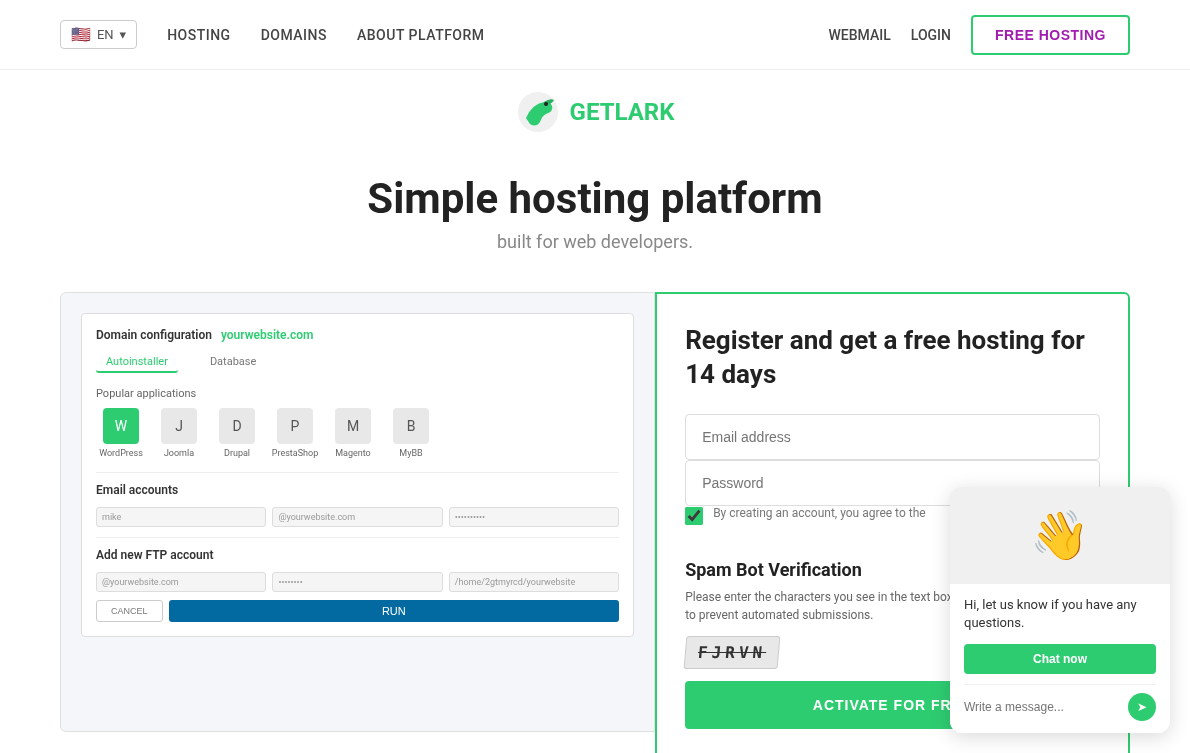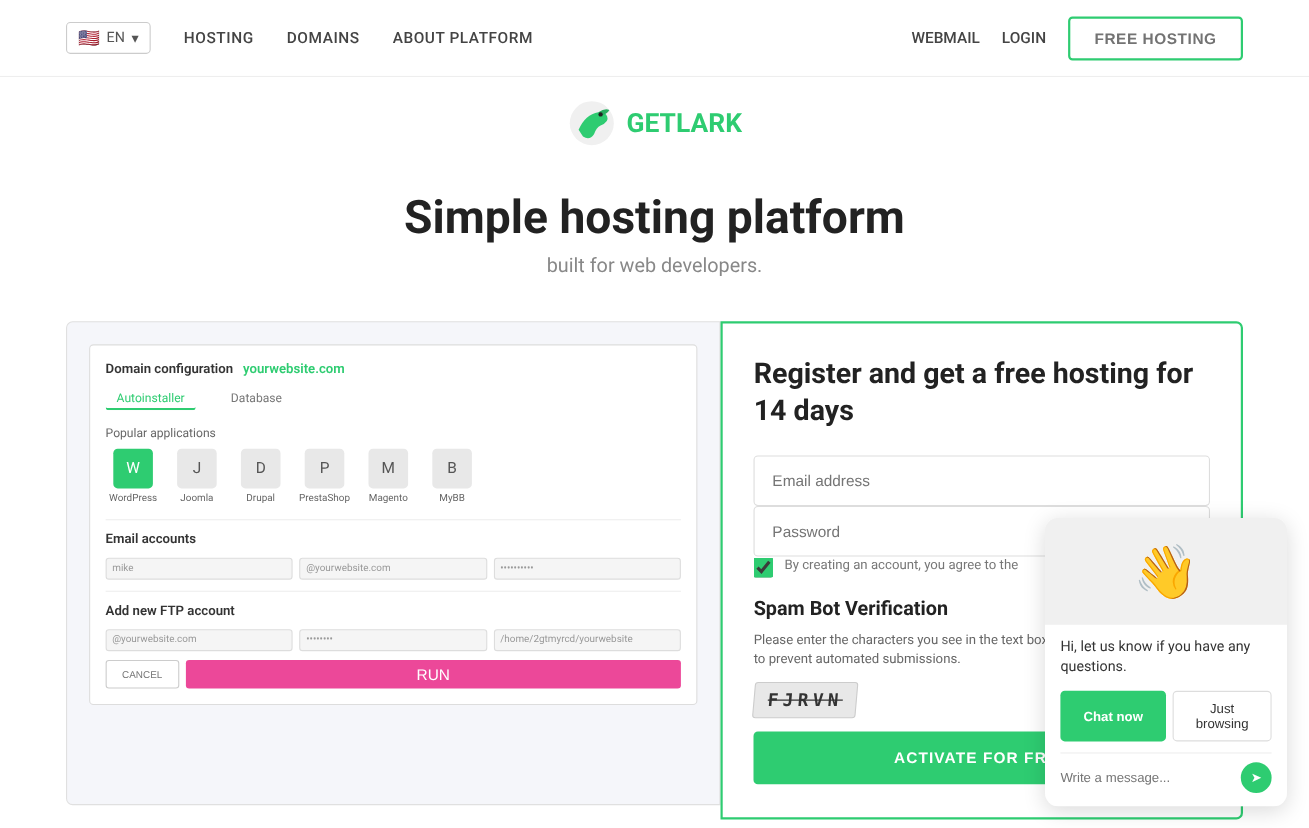--- a/index.html
+++ b/index.html
@@ -23,21 +23,21 @@
     }
     .flag { font-size: 16px; }
     .nav-links { display: flex; gap: 30px; }
     .nav-link {
       font-size: 14px; font-weight: 500; color: #444; text-transform: uppercase;
       cursor: pointer; letter-spacing: 0.5px; text-decoration: none;
     }
     .navbar-right { display: flex; align-items: center; gap: 20px; }
     .nav-right-link { font-size: 14px; color: #444; text-transform: uppercase; cursor: pointer; font-weight: 500; }
     .btn-free-hosting {
-      border: 2px solid #2ecc71; background: transparent; color: #737373;
+      border: 2px solid #2ecc71; background: transparent; color: #a21caf;
       font-size: 14px; font-weight: 700; letter-spacing: 0.5px;
       padding: 10px 22px; border-radius: 4px; cursor: pointer; text-transform: uppercase;
     }
 
     
     .logo-area {
       padding: 20px 88px 10px;
       display: flex; align-items: center; gap: 10px; justify-content: center;
     }
     .logo-text { font-size: 24px; font-weight: 700; color: #333; }
@@ -119,41 +119,41 @@
       font-size: 9px; color: #999; padding: 0 5px; display: flex; align-items: center;
     }
     .ss-ftp-section { }
     .ss-ftp-row { display: flex; gap: 6px; align-items: center; margin-bottom: 6px; }
     .ss-btn-cancel {
       padding: 5px 14px; border: 1px solid #ccc; border-radius: 3px;
       font-size: 9px; color: #777; background: #fff;
     }
     .ss-btn-run {
       padding: 5px 14px; border: none; border-radius: 3px;
-      font-size: 14px; color: #fff; background: #ec4899; flex: 1;
+      font-size: 11px; color: #fff; background: #0369a1; flex: 1;
     }
 
     
     .register-panel {
       flex: 0.9;
       background: #fff;
       border: 2px solid #2ecc71;
       border-radius: 0 6px 6px 0;
       padding: 30px 28px;
       min-height: 440px;
       position: relative;
     }
     .register-title {
       font-size: 26px; font-weight: 700; color: #222; line-height: 1.3; margin-bottom: 22px;
     }
     .form-input {
       width: 100%; border: 1px solid #ddd; border-radius: 4px;
       padding: 14px 16px; font-size: 14px; color: #999; margin-bottom: 0; outline: none;
     }
-    .terms-row { display: flex; align-items: flex-start; gap: 10px; margin-bottom: 18px; font-size: 12px; color: #777; }
+    .terms-row { display: flex; align-items: flex-start; gap: 10px; margin-bottom: 34px; font-size: 12px; color: #777; }
     .terms-checkbox { width: 18px; height: 18px; accent-color: #2ecc71; flex-shrink: 0; margin-top: 1px; }
     .spam-section { }
     .spam-title { font-size: 18px; font-weight: 700; color: #222; margin-bottom: 8px; }
     .spam-text { font-size: 12px; color: #666; line-height: 1.5; margin-bottom: 12px; }
     .captcha-img {
       background: #e8e8e8; border: 1px solid #ccc; border-radius: 3px;
       padding: 6px 12px; display: inline-block; font-family: monospace;
       font-size: 16px; font-weight: 700; color: #333; letter-spacing: 4px;
       text-decoration: line-through; transform: skewX(-5deg);
     }
@@ -339,21 +339,20 @@
 </div>
 
 <div class="chat-widget" style="position:fixed;bottom:20px;right:20px;width:220px;">
   <div class="chat-emoji-area">
     <span>👋</span>
   </div>
   <div class="chat-message-area">
     <div class="chat-greeting">Hi, let us know if you have any questions.</div>
     <div class="chat-buttons">
       <button class="btn-chat-now">Chat now</button>
-      <button class="btn-just-browsing">Just browsing</button>
     </div>
     <div class="chat-input-row">
       <input class="chat-input-fake" type="text" placeholder="Write a message..." style="">
       <button class="chat-send-btn">
         <span>➤</span>
       </button>
     </div>
   </div>
 </div>
 

